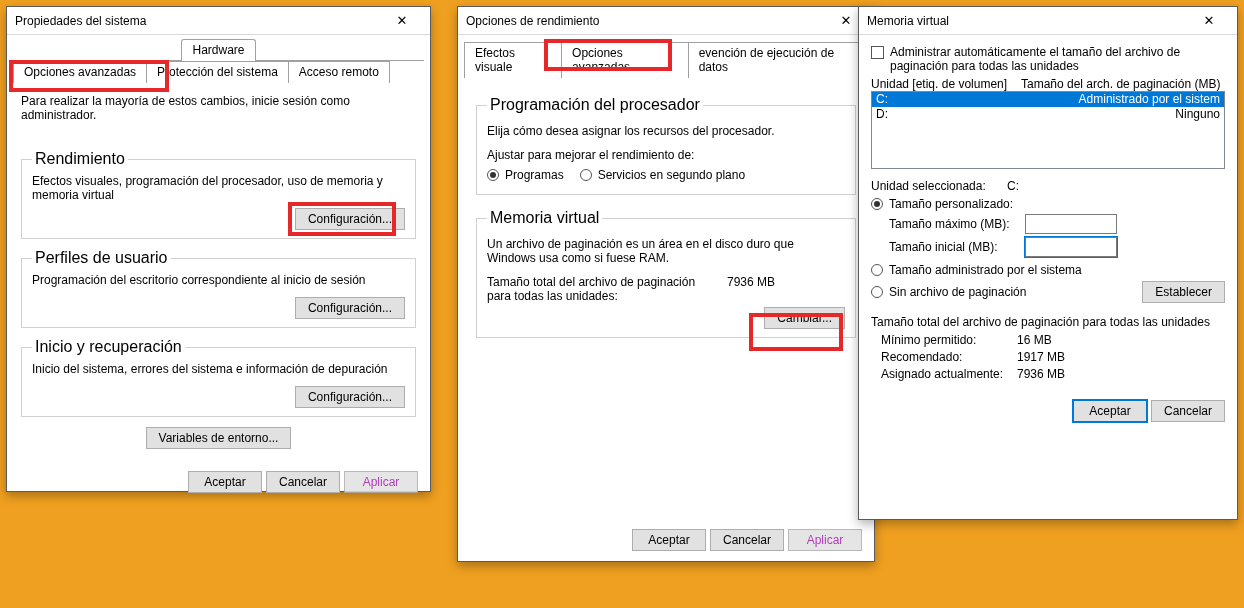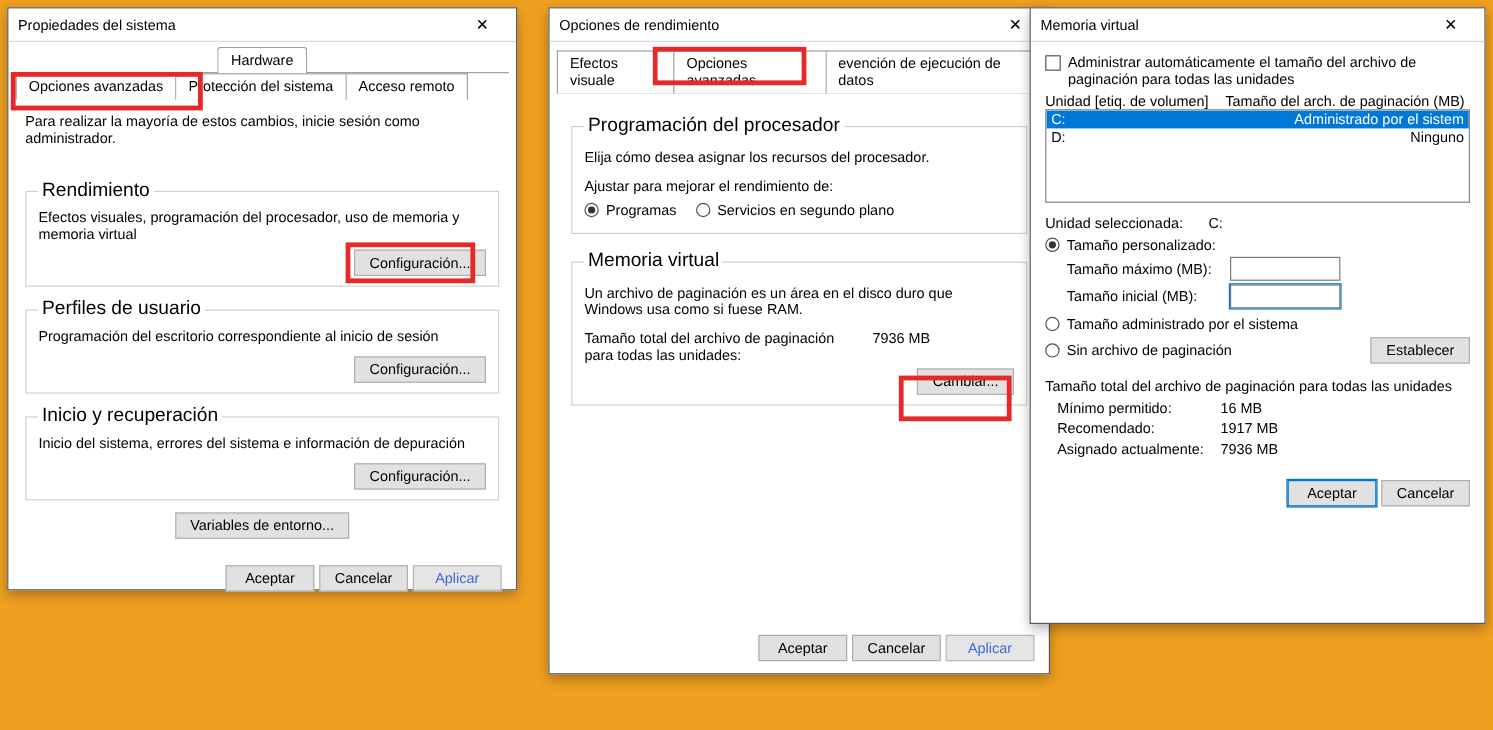--- a/index.html
+++ b/index.html
@@ -75,21 +75,21 @@
     justify-content: center;
     background: #e1e1e1;
     border: 1px solid #adadad;
     padding: 3px 12px;
     min-width: 74px;
     height: 22px;
     font-size: 12px;
     cursor: default;
   }
   .btn:disabled, .btn.disabled {
-    color: #1d4ed8;
+    color: #a21caf;
     opacity: .85;
   }
   .btn.focus {
     border: 1px solid #0078d7;
     box-shadow: 0 0 0 1px #0078d7;
   }
   .btn-row {
     display: flex;
     justify-content: flex-end;
     gap: 4px;

